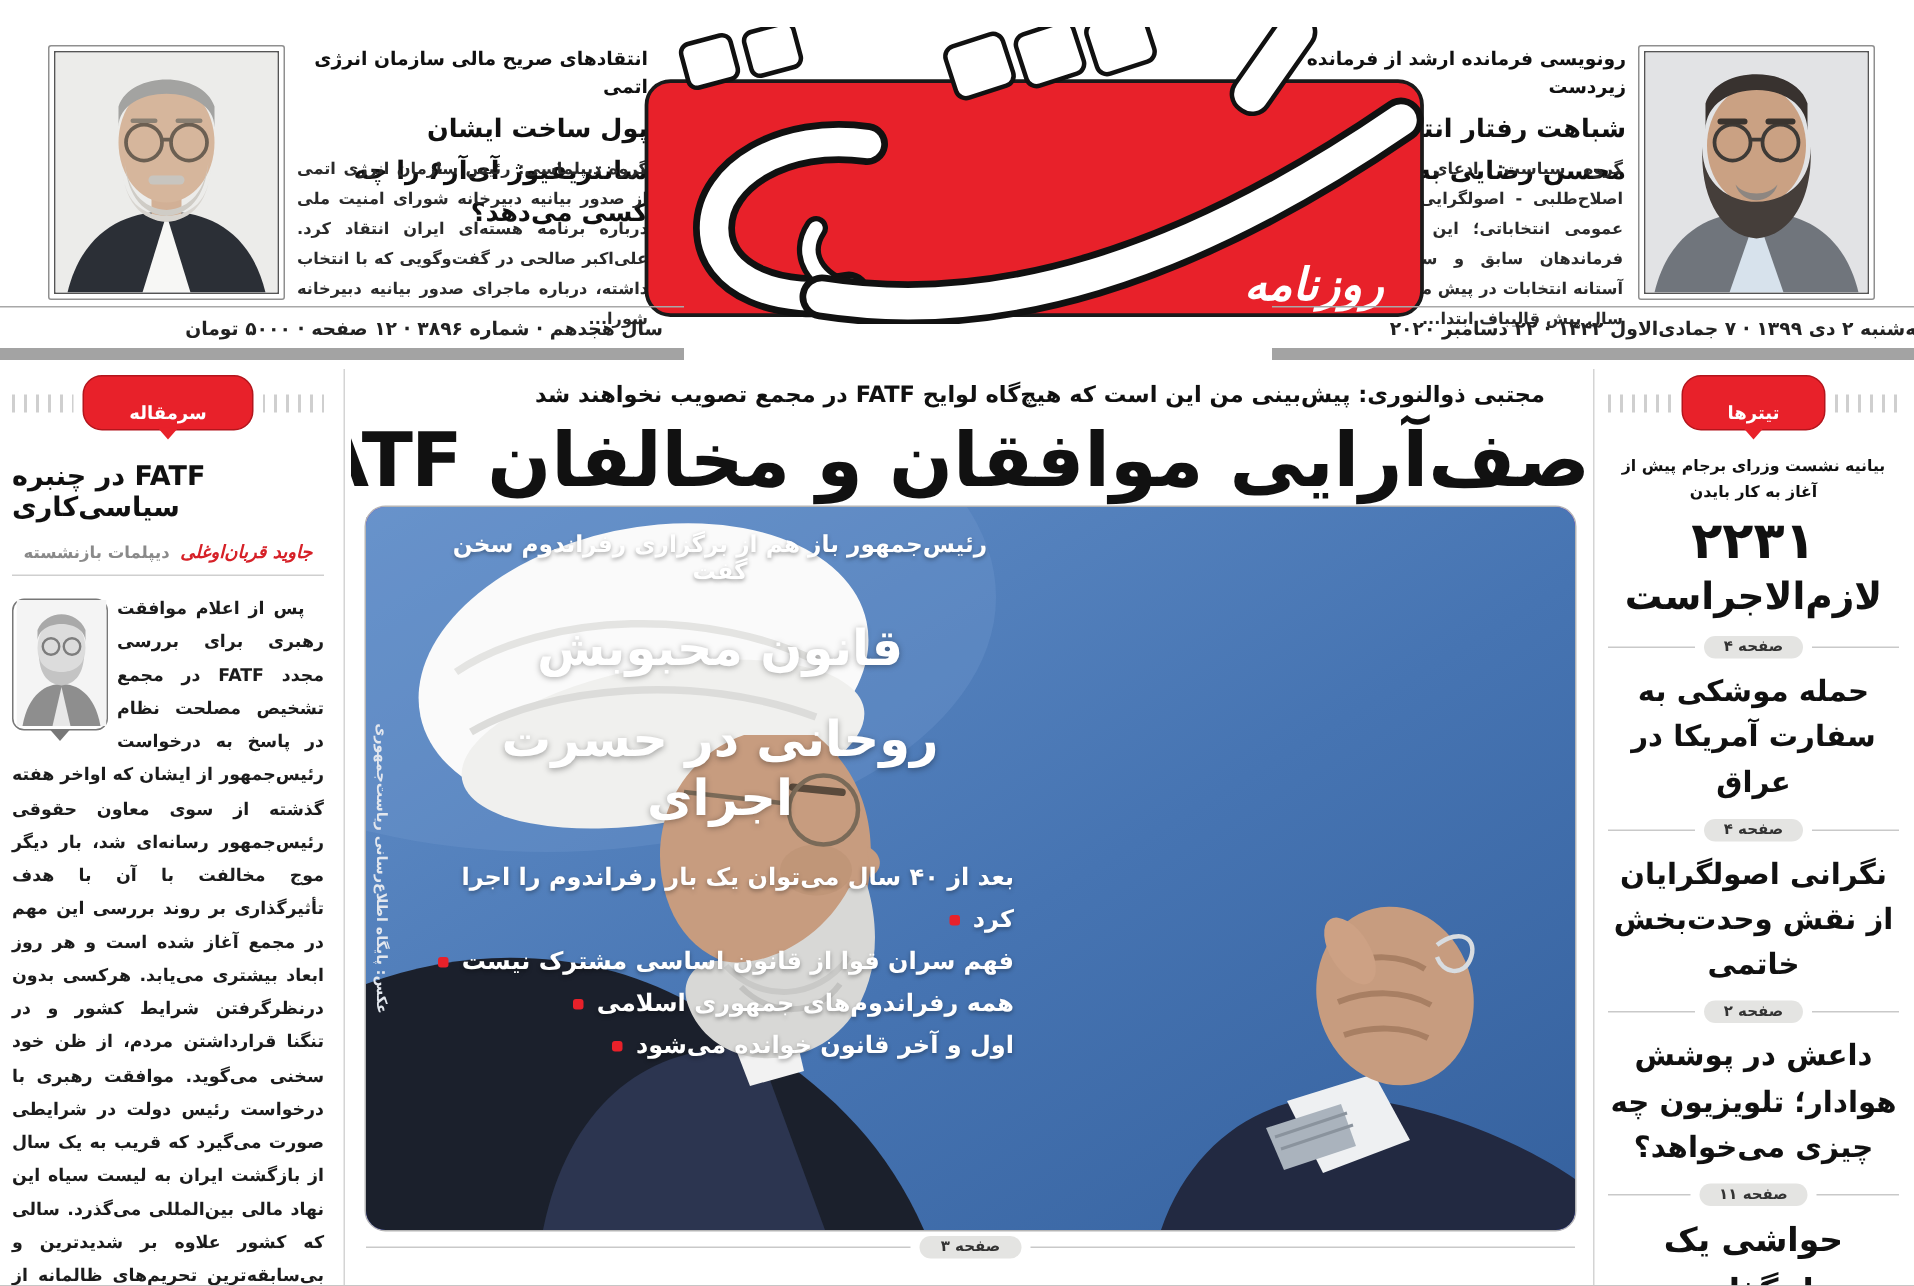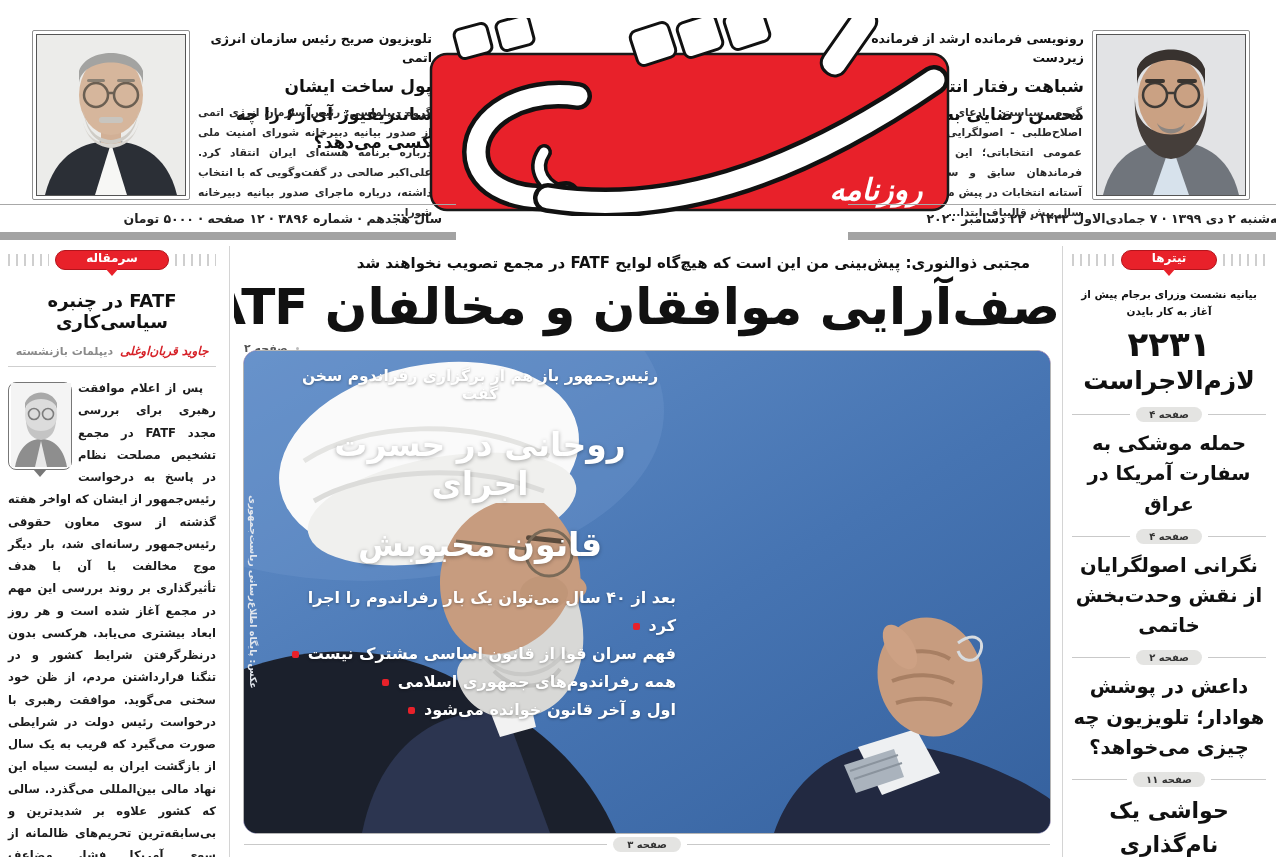--- a/index.html
+++ b/index.html
@@ -26,29 +26,29 @@
   
   .vline{position:absolute;top:246px;bottom:0;width:1px;background:#d4d4d4;}
   .col{position:absolute;top:240px;bottom:0;overflow:hidden;}
   .col.left{left:0;width:226px;padding:6px 10px 0 8px;box-sizing:border-box;}
   .col.right{left:1064px;width:212px;padding:6px 10px 0 8px;box-sizing:border-box;}
   .col.center{left:234px;width:826px;}
   
   .badge-row{display:flex;align-items:center;gap:6px;margin-top:4px;}
   .ticks{flex:1;height:12px;background:repeating-linear-gradient(90deg,#cfcfcf 0 2px,transparent 2px 8px);}
   .badge{position:relative;background:#e8212a;color:#fff;font-size:12px;font-weight:800;
-         padding:0 30px 4px;border-radius:13px;border:1px solid #b3151c;}
+         padding:17px 30px 4px;border-radius:13px;border:1px solid #b3151c;}
   .badge::after{content:"";position:absolute;bottom:-7px;left:50%;transform:translateX(-50%);
                 border:7px solid transparent;border-top:8px solid #e8212a;border-bottom:0;}
   
   .sep{display:flex;align-items:center;margin:9px 0 7px;}
   .sep .ln{flex:1;height:1px;background:#c9c9c9;}
   .sep .pill{background:#e4e4e2;border-radius:9px;padding:2px 13px;font-size:10px;font-weight:800;color:#333;margin:0 6px;}
   
-  .ed-title{font-size:18px;font-weight:900;text-align:center;margin-top:20px;}
+  .ed-title{font-size:18px;font-weight:900;text-align:left;margin-top:20px;}
   .ed-byline{display:flex;justify-content:center;align-items:baseline;gap:7px;margin-top:12px;
              padding-bottom:8px;border-bottom:1px solid #cfcfcf;}
   .ed-author{color:#d62128;font-size:12px;font-weight:800;font-style:italic;}
   .ed-role{color:#8a8a8a;font-size:11px;font-weight:700;}
   .ed-body{margin-top:10px;font-size:11.6px;line-height:1.92;text-align:justify;color:#1c1c1c;font-weight:600;}
   .ed-body p{margin:0 0 2px;text-indent:13px;}
   .ed-port{float:left;width:62px;height:86px;margin:5px 6px 4px 0;border:1px solid #777;border-radius:8px;
            background:#fff;position:relative;}
   .ed-port::after{content:"";position:absolute;bottom:-8px;left:50%;transform:translateX(-50%);
                   border:7px solid transparent;border-top:8px solid #777;border-bottom:0;}
@@ -58,21 +58,21 @@
   .h-num2{font-size:25px;font-weight:900;text-align:center;line-height:1.35;}
   .h-title{font-size:19.5px;font-weight:900;text-align:center;line-height:1.55;margin:4px 0;}
   .h-title.big{font-size:22px;}
   
   .main-kicker{margin:12px 30px 0;text-align:right;font-size:15px;font-weight:700;line-height:1.5;}
   .main-headline{margin:4px 0 0;text-align:center;font-size:50px;font-weight:900;letter-spacing:-1px;
                  line-height:1.15;white-space:nowrap;}
   .page-note{position:absolute;left:10px;top:102px;font-size:11px;font-weight:900;color:#555;
              display:flex;align-items:center;gap:8px;}
   .page-note i{width:3px;height:3px;background:#bbb;border-radius:50%;}
-  .photo-card{position:relative;margin:14px auto 0;width:806px;height:482px;border:1px solid #b5b5b5;
+  .photo-card{position:relative;margin:1px auto 0;width:806px;height:482px;border:1px solid #b5b5b5;
               border-radius:14px;overflow:hidden;background:#6d28d9;}
   .photo-card svg.art{position:absolute;inset:0;}
   .overlay{position:absolute;top:16px;left:40px;width:392px;direction:rtl;}
   .ov-kicker{color:#fff;font-size:15.5px;font-weight:800;text-align:center;
              text-shadow:0 1px 3px rgba(0,0,0,.35);}
   .ov-line{color:#fff;font-size:33px;font-weight:900;text-align:center;margin-top:22px;
            text-shadow:0 1px 4px rgba(0,0,0,.35);}
   .ov-bullets{margin-top:20px;}
   .ov-bullet{color:#fff;font-size:16px;font-weight:800;text-align:right;line-height:1.75;
              text-shadow:0 1px 3px rgba(0,0,0,.35);}
@@ -102,21 +102,21 @@
         <path d="M46,72 C48,98 60,108 74,109 C88,108 100,98 102,72 C100,92 90,104 74,105 C58,104 48,92 46,72 Z" fill="#cfccc6"></path>
         <rect x="62" y="82" width="24" height="6" rx="3" fill="#c8c5bf"></rect>
         <circle cx="59" cy="60" r="12" fill="none" stroke="#6b5f52" stroke-width="2.5"></circle>
         <circle cx="89" cy="60" r="12" fill="none" stroke="#6b5f52" stroke-width="2.5"></circle>
         <line x1="71" y1="58" x2="77" y2="58" stroke="#6b5f52" stroke-width="2.5"></line>
         <rect x="50" y="44" width="18" height="3" rx="1.5" fill="#8a8073"></rect>
         <rect x="80" y="44" width="18" height="3" rx="1.5" fill="#8a8073"></rect>
       </svg>
     </div>
     <div class="txt" style="left:166px;width:236px;">
-      <div class="m-kicker">تلویزیون صریح رئیس سازمان انرژی اتمی</div>
+      <div class="m-kicker">انتقادهای صریح مالی سازمان انرژی اتمی</div>
       <div class="m-headline">پول ساخت ایشان سانتریفیوژ آی‌آر۶ را چه کسی می‌دهد؟</div>
     </div>
     <div class="txt" style="left:168px;top:68px;width:234px;">
       <div class="m-body">گروه دیپلماسی: رئیس سازمان انرژی اتمی از صدور بیانیه دبیرخانه شورای امنیت ملی درباره برنامه هسته‌ای ایران انتقاد کرد. علی‌اکبر صالحی در گفت‌وگویی که با انتخاب داشته، درباره ماجرای صدور بیانیه دبیرخانه شورا...</div>
       <div class="pgmark">
           <i></i>
           <span>صفحه ۴</span>
           <i></i>
         </div>
     </div>
@@ -264,22 +264,22 @@
         <ellipse cx="686" cy="326" rx="52" ry="60" fill="#c79c7f" transform="rotate(-14 686 326)"></ellipse>
         <path d="M650,306 C668,298 690,298 706,308" fill="none" stroke="#a87f63" stroke-width="4"></path>
         <path d="M648,330 C668,322 692,322 710,332" fill="none" stroke="#a87f63" stroke-width="4"></path>
         <path d="M652,352 C670,346 692,346 708,354" fill="none" stroke="#a87f63" stroke-width="4"></path>
         <ellipse cx="656" cy="296" rx="13" ry="25" fill="#cda184" transform="rotate(-32 656 296)"></ellipse>
         <path d="M714,292 C730,280 742,288 736,302 C731,313 718,311 714,300" fill="none" stroke="#d8dce0" stroke-width="3"></path>
       </svg>
 
       <div class="overlay">
         <div class="ov-kicker">رئیس‌جمهور باز هم از برگزاری رفراندوم سخن گفت</div>
+        <div class="ov-line">قانون محبوبش</div>
         <div class="ov-line">روحانی در حسرت اجرای</div>
-        <div class="ov-line">قانون محبوبش</div>
         <div class="ov-bullets">
           <div class="ov-bullet"><span>بعد از ۴۰ سال می‌توان یک بار رفراندوم را اجرا کرد</span><span class="dot"></span></div>
           <div class="ov-bullet"><span>فهم سران قوا از قانون اساسی مشترک نیست</span><span class="dot"></span></div>
           <div class="ov-bullet"><span>همه رفراندوم‌های جمهوری اسلامی</span><span class="dot"></span></div>
           <div class="ov-bullet"><span>اول و آخر قانون خوانده می‌شود</span><span class="dot"></span></div>
         </div>
       </div>
       <div class="photo-caption">عکس: پایگاه اطلاع‌رسانی ریاست‌جمهوری</div>
     </div>
 

